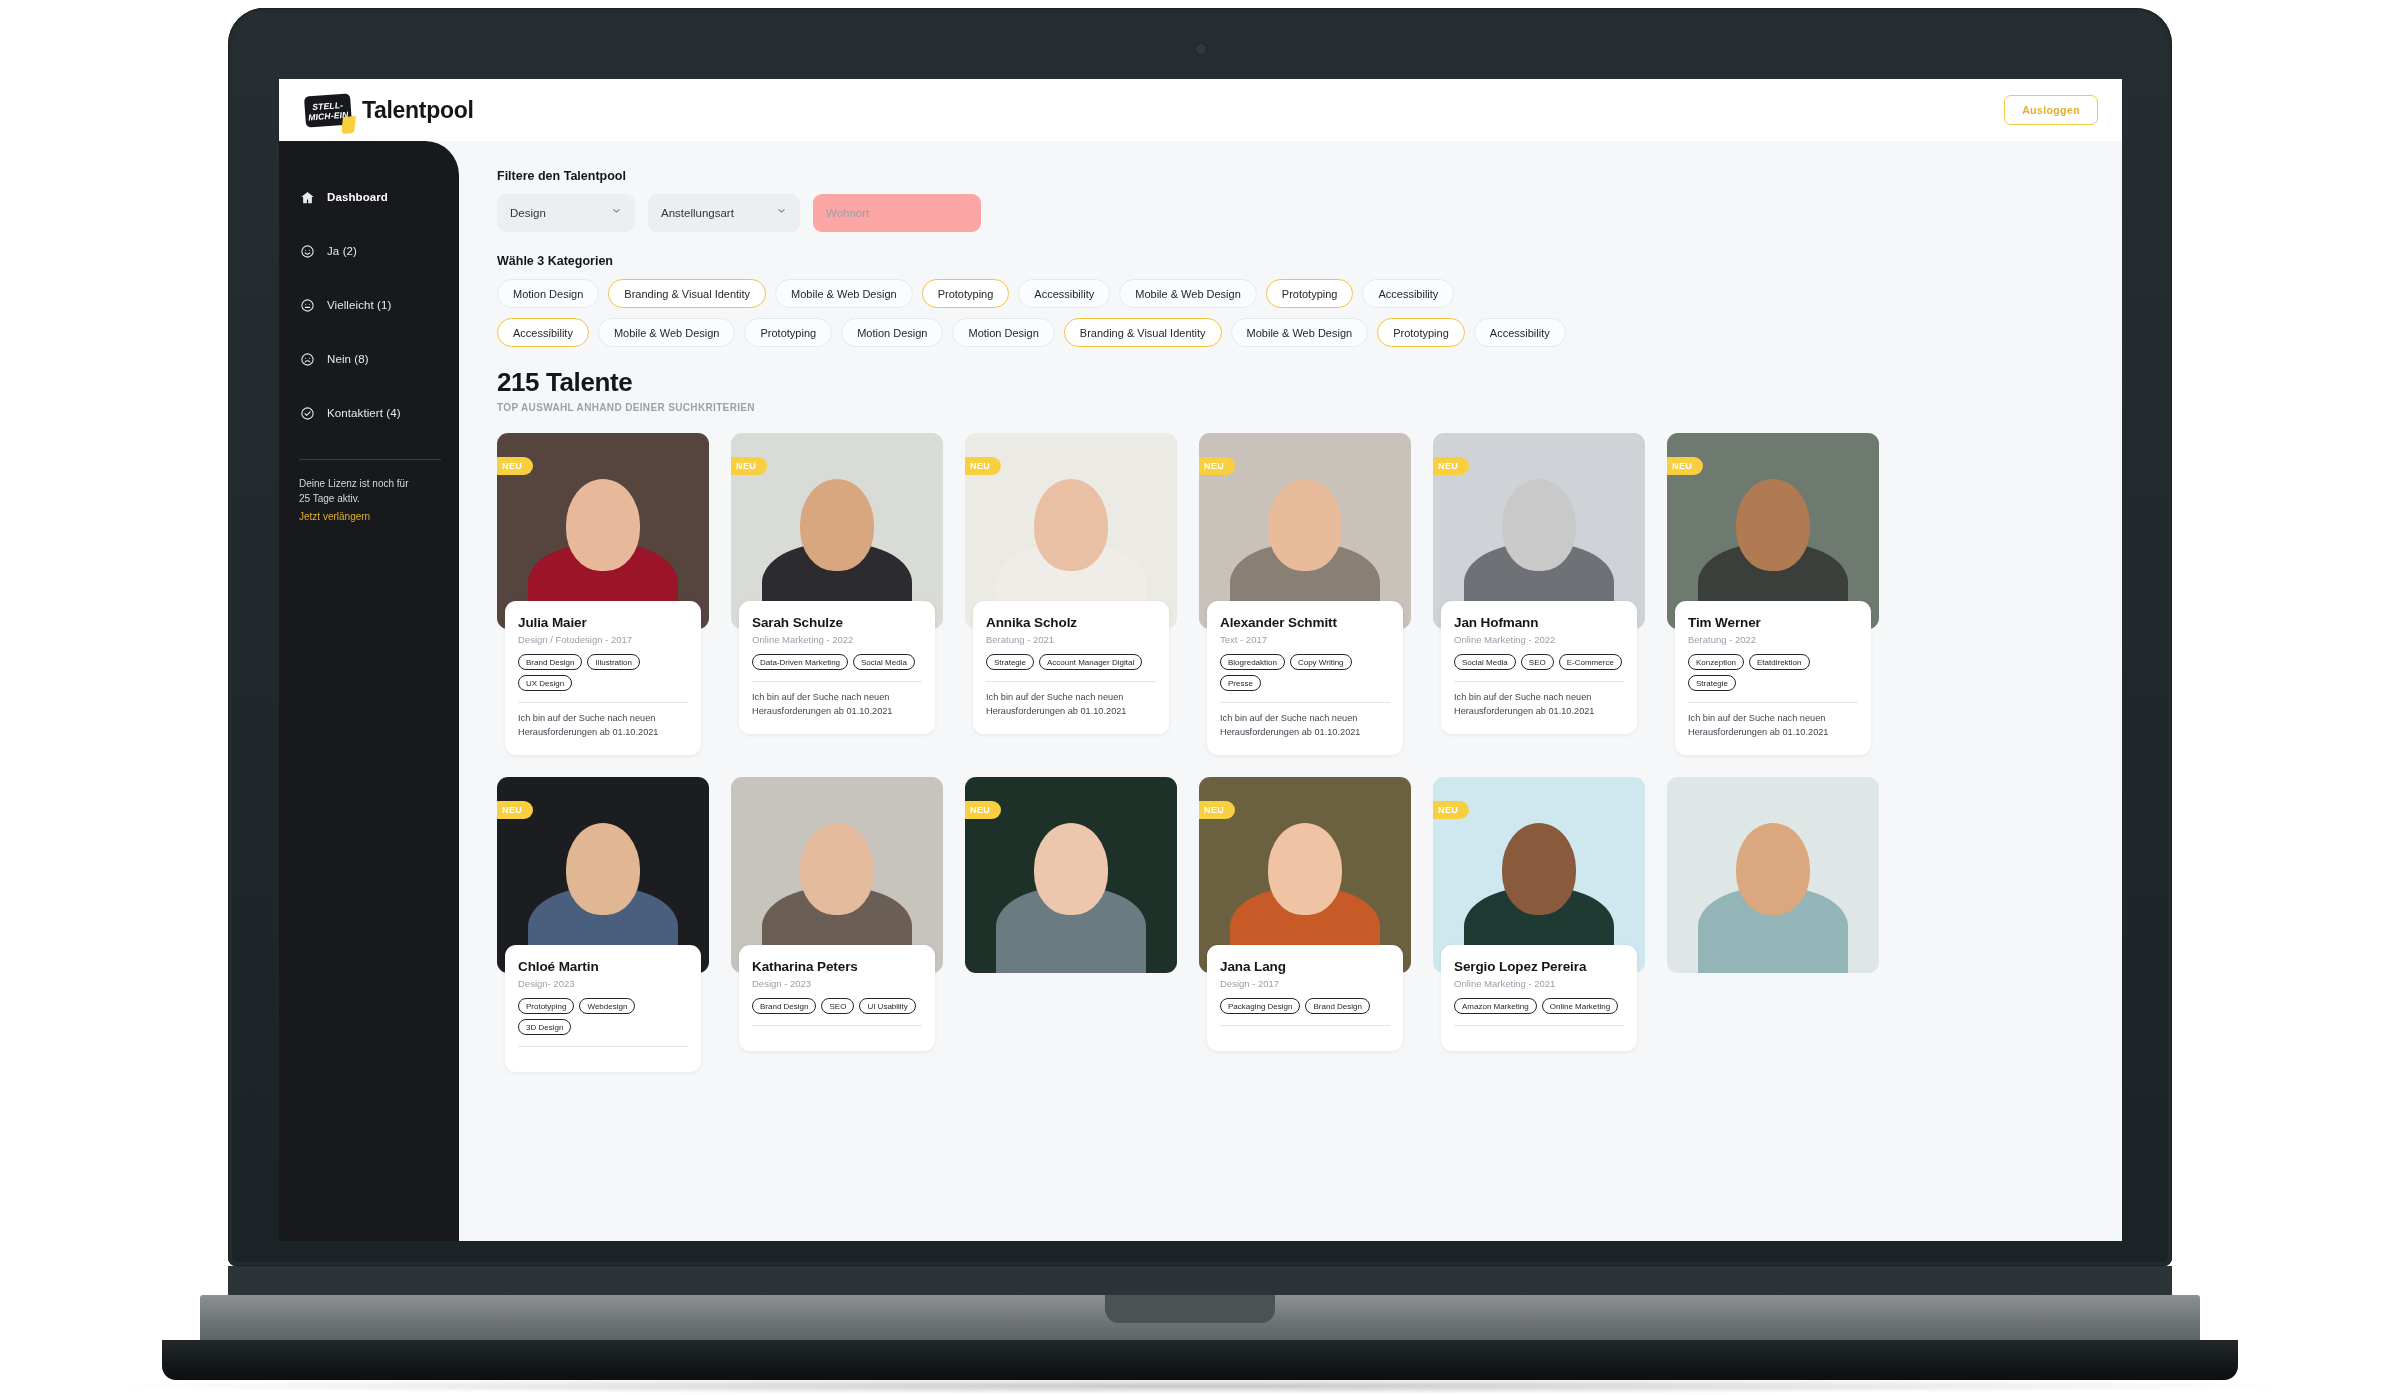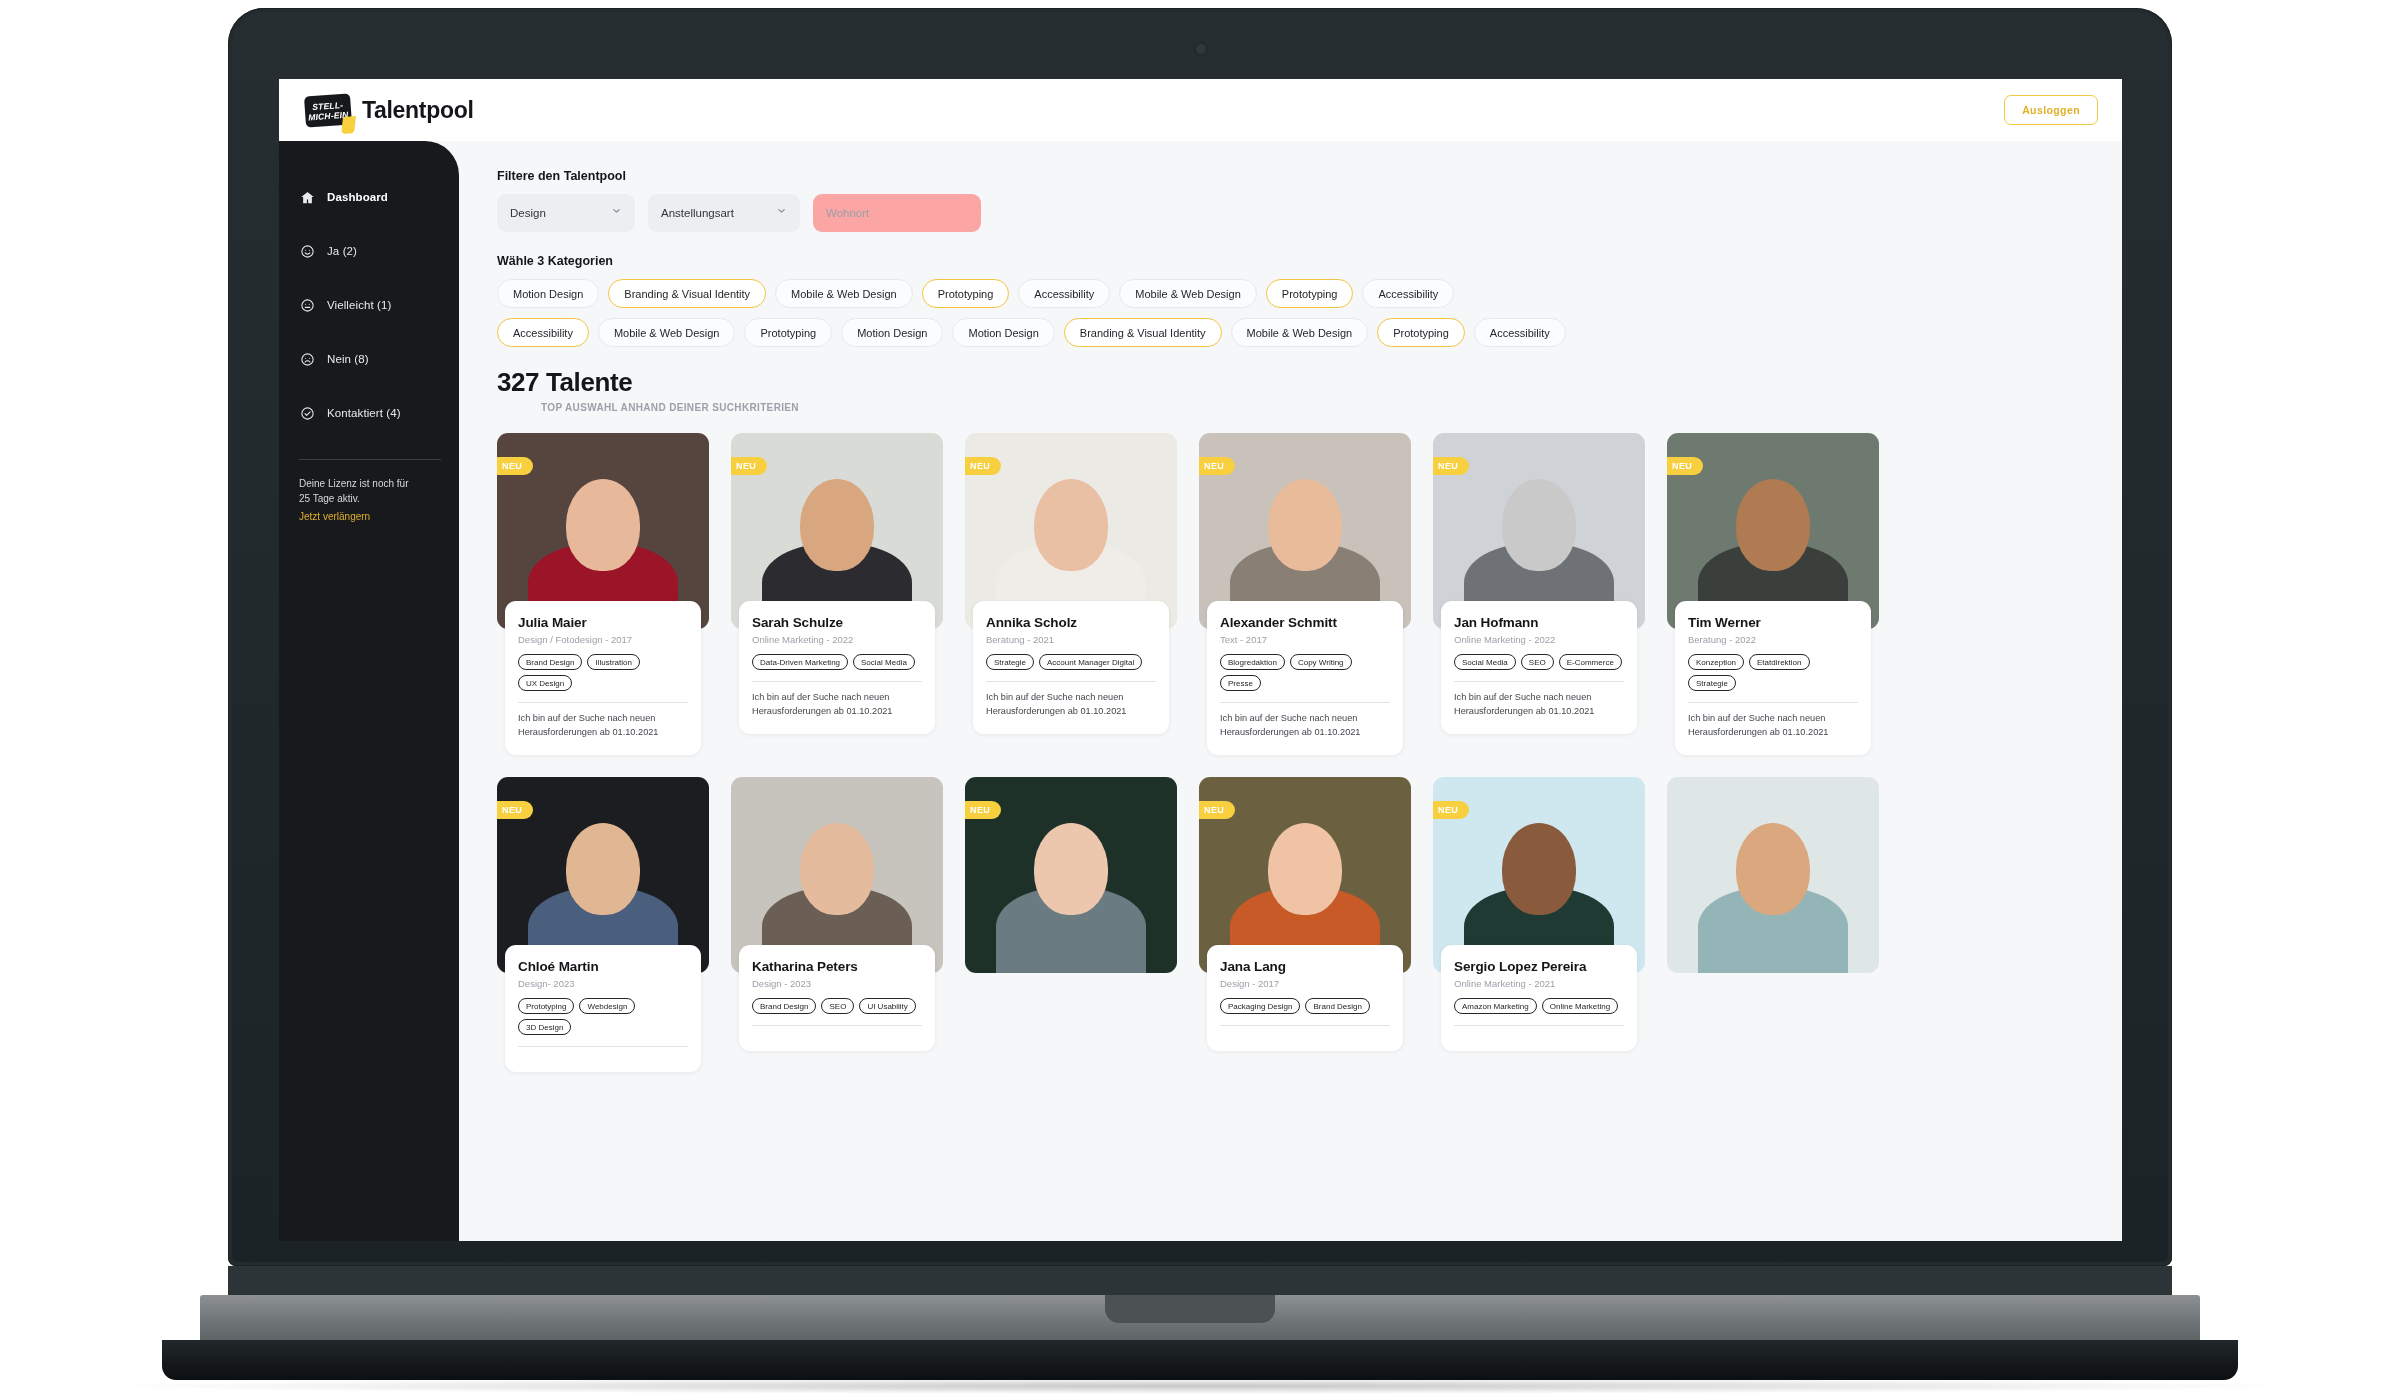--- a/index.html
+++ b/index.html
@@ -236,21 +236,21 @@
     background: #ffffff;
   }
 
   .results-head { margin-top: 20px; }
   .results-count {
     font-size: 26px; font-weight: 700; color: #14161a;
     letter-spacing: -0.4px;
   }
   .results-sub {
     font-size: 10px; color: #9ca1a9; font-weight: 700;
-    letter-spacing: .35px; margin-top: 4px; margin-left: 44px;
+    letter-spacing: .35px; margin-top: 4px;
   }
 
   
   .grid {
     display: grid;
     grid-template-columns: repeat(6, 212px);
     gap: 22px;
     margin-top: 20px;
   }
   .card {
@@ -439,21 +439,21 @@
           <div class="chip">Motion Design</div>
           <div class="chip">Motion Design</div>
           <div class="chip selected">Branding &amp; Visual Identity</div>
           <div class="chip">Mobile &amp; Web Design</div>
           <div class="chip selected">Prototyping</div>
           <div class="chip">Accessibility</div>
         </div>
       </div>
 
       <div class="results-head">
-        <div class="results-count">327 Talente</div>
+        <div class="results-count">215 Talente</div>
         <div class="results-sub">TOP AUSWAHL ANHAND DEINER SUCHKRITERIEN</div>
       </div>
 
       <div class="grid" id="talent-grid">
           <div class="card">
     <div class="photo">
       <span class="badge-neu">NEU</span>
       <div class="ph" style="background:#56453f"></div>
       <div class="ph-body" style="background:#9c1428;width:150px;height:86px;"></div>
       <div class="ph-face" style="background:#e8b89a;width:74px;height:92px;top:46px;"></div>

